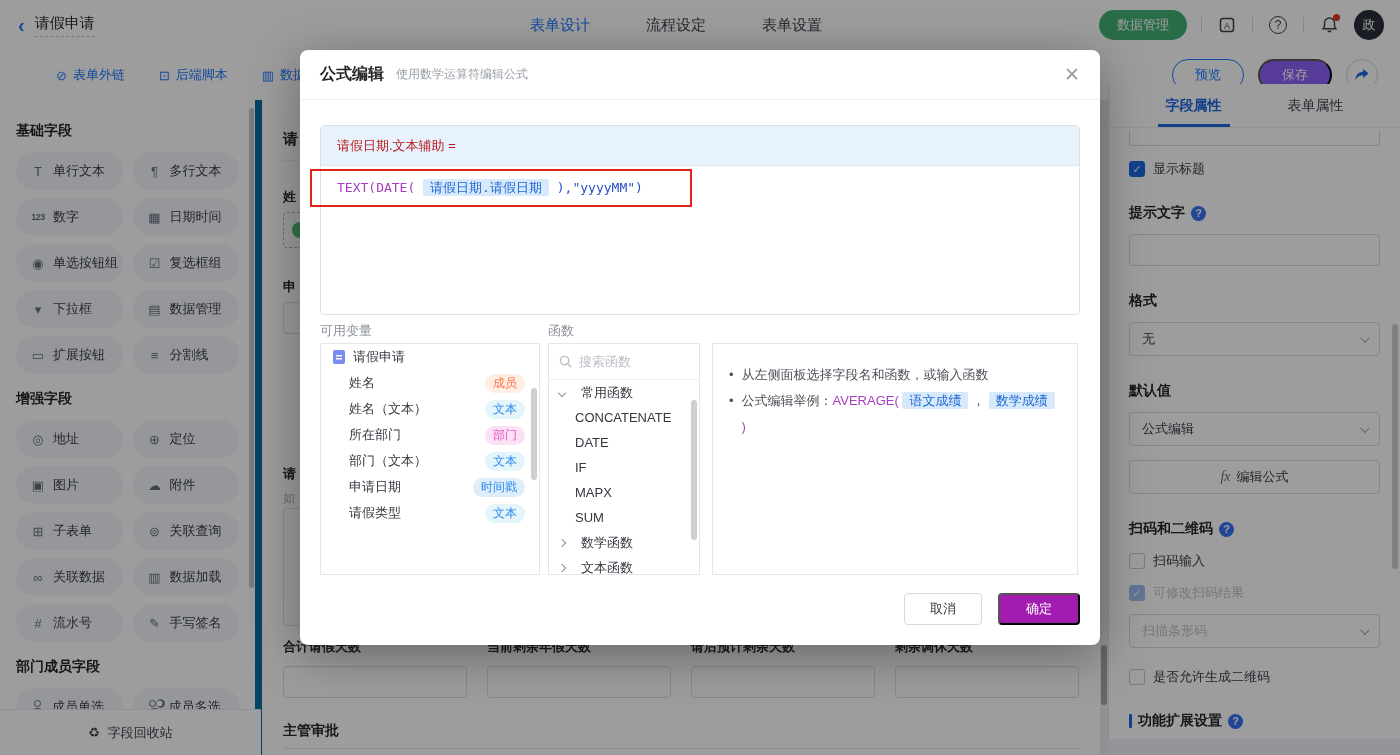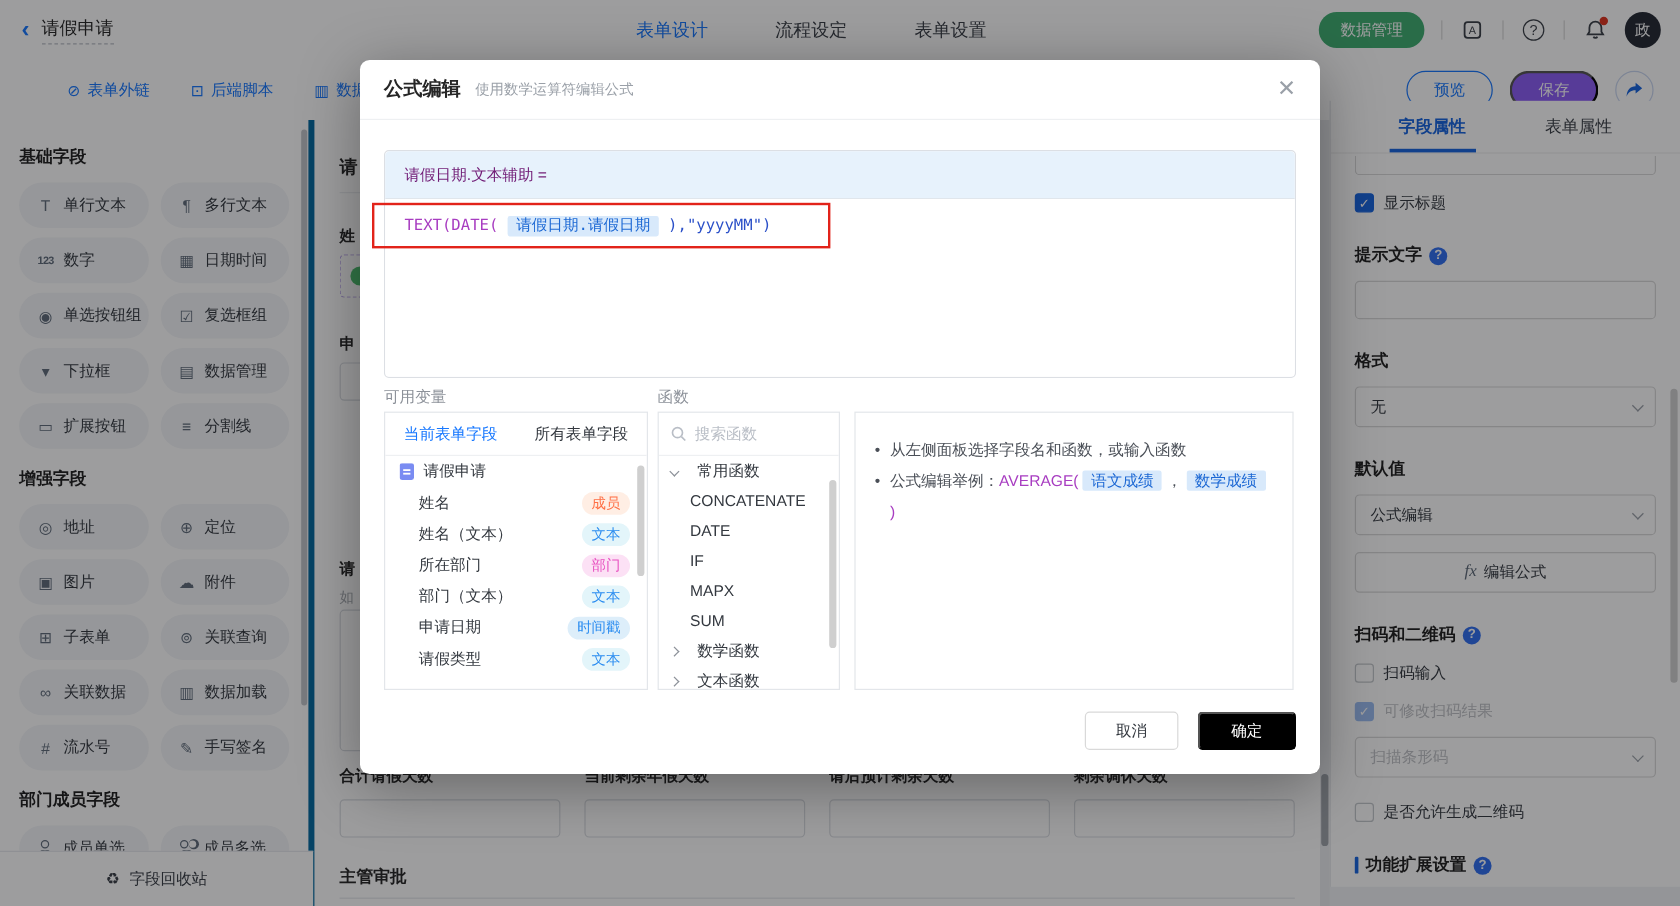--- a/index.html
+++ b/index.html
@@ -25,21 +25,21 @@
   .subbar{position:absolute;left:0;top:50px;width:1400px;height:50px;background:#fff;display:flex;align-items:center;padding:0 20px;z-index:1;}
   .sub-links{display:flex;gap:34px;margin-left:36px;}
   .sub-link{color:#1677ff;font-size:13px;display:flex;align-items:center;gap:6px;cursor:pointer;}
   .sub-link .gl{font-size:13px;}
   .sub-right{position:absolute;right:22px;display:flex;align-items:center;gap:14px;}
   .btn-preview{height:32px;padding:0 22px;border:1px solid #1677ff;color:#1677ff;border-radius:16px;background:#fff;display:flex;align-items:center;font-size:13px;cursor:pointer;}
   .btn-save{height:32px;padding:0 22px;border-radius:16px;background:#8b5cf6;color:#fff;display:flex;align-items:center;font-size:13px;cursor:pointer;}
   .btn-share{width:32px;height:32px;border-radius:50%;border:1px solid #c9d6f0;display:flex;align-items:center;justify-content:center;background:#fff;cursor:pointer;}
 
   
-  .sidebar{position:absolute;left:0;top:100px;width:262px;height:655px;background:#fff;border-right:5px solid #0369a1;padding:14px 16px 0 16px;z-index:1;}
+  .sidebar{position:absolute;left:0;top:100px;width:262px;height:655px;background:#fff;border-right:7px solid #0369a1;padding:14px 16px 0 16px;z-index:1;}
   .side-h{font-size:14px;font-weight:bold;color:#1f1f1f;margin:8px 0 12px 0;}
   .side-grid{display:grid;grid-template-columns:1fr 1fr;gap:8px 10px;margin-bottom:16px;}
   .fbtn{height:38px;background:#f3f5f8;border-radius:19px;display:flex;align-items:center;padding:0 0 0 14px;gap:7px;font-size:13px;color:#33383f;cursor:pointer;white-space:nowrap;overflow:hidden;}
   .fbtn .gl{color:#5f6b7a;font-size:13px;min-width:16px;text-align:center;}
   .fbtn .gl.small{font-size:9px;font-weight:bold;letter-spacing:-0.5px;}
   .person{position:relative;width:15px;height:14px;display:inline-block;}
   .person::before{content:"";position:absolute;left:4px;top:0;width:5px;height:5px;border:1.5px solid #5f6b7a;border-radius:50%;}
   .person::after{content:"";position:absolute;left:1px;top:8px;width:11px;height:6px;border:1.5px solid #5f6b7a;border-bottom:none;border-radius:6px 6px 0 0;}
   .person.multi::before{left:2px;box-shadow:7px 0 0 -0.5px #fff,8px 0 0 0.8px #5f6b7a;}
   .recycle-bar{position:absolute;left:0;bottom:0;width:261px;height:46px;background:#fff;border-top:1px solid #e8eaee;display:flex;align-items:center;justify-content:center;gap:8px;font-size:13px;color:#3a3f47;cursor:pointer;}
@@ -90,21 +90,21 @@
   .panel-thumb{position:absolute;right:2px;top:240px;width:6px;height:245px;border-radius:3px;background:#cfcfcf;}
 
   
   .overlay{position:absolute;left:0;top:0;width:1400px;height:755px;background:rgba(10,10,12,0.40);z-index:10;}
   .modal{position:absolute;left:300px;top:50px;width:800px;height:595px;background:#fff;border-radius:8px;box-shadow:0 10px 50px rgba(0,0,0,.35);z-index:20;}
   .m-head{height:50px;display:flex;align-items:center;padding:0 20px;border-bottom:1px solid #eef0f2;}
   .m-title{font-size:16px;font-weight:bold;color:#262626;}
   .m-sub{font-size:12px;color:#9aa0a8;margin-left:12px;font-family:Liberation Serif, serif;}
   .m-close{margin-left:auto;font-size:19px;color:#9aa0a8;cursor:pointer;line-height:1;}
   .f-box{position:absolute;left:20px;top:75px;width:760px;height:190px;border:1px solid #dcdfe4;border-radius:4px;overflow:visible;}
-  .f-head{height:40px;background:#e7f2fc;display:flex;align-items:center;padding:16px 16px;font-size:13px;color:#701a75;border-bottom:1px solid #e0e6ec;border-radius:4px 4px 0 0;}
+  .f-head{height:40px;background:#e7f2fc;display:flex;align-items:center;padding:16px 16px;font-size:13px;color:#b91c1c;border-bottom:1px solid #e0e6ec;border-radius:4px 4px 0 0;}
   .f-code{position:relative;height:148px;padding:13px 16px;font-family:"DejaVu Sans Mono",monospace;font-size:13px;background:#fff;border-radius:0 0 4px 4px;}
   .red-rect{position:absolute;left:-11px;top:3px;width:382px;height:38px;border:2px solid #e2231a;pointer-events:none;}
   .tk-fn{color:#a83dc1;}
   .tk-rest{color:#2b50c8;}
   .var-chip{background:#d8e9fb;color:#1c68d4;padding:1px 7px;border-radius:2px;font-size:13px;}
   .m-sec-label{position:absolute;font-size:13px;color:#8c9199;top:272px;}
   .m-panel{position:absolute;top:293px;border:1px solid #e3e6ea;background:#fff;height:232px;overflow:hidden;}
   .v-panel{left:20px;width:220px;}
   .v-tabs{height:36px;display:flex;border-bottom:1px solid #eef0f2;}
   .v-tab{flex:1;display:flex;align-items:center;justify-content:center;font-size:13px;color:#33383f;cursor:pointer;}
@@ -125,21 +125,21 @@
   .fn-row.item{padding-left:26px;}
   .tree-caret{display:inline-block;width:6px;height:6px;border-right:1.3px solid #8c9199;border-bottom:1.3px solid #8c9199;}
   .tree-caret.down{transform:rotate(45deg);}
   .tree-caret.rt{transform:rotate(-45deg);}
   .fn-thumb{position:absolute;right:2px;top:56px;width:6px;height:140px;border-radius:3px;background:#cfcfcf;}
   .help-panel{left:412px;width:366px;padding:18px 16px;font-size:13px;color:#4a4f57;line-height:26px;}
   .help-li{display:flex;gap:8px;align-items:flex-start;}
   .help-li .dot{color:#4a4f57;}
   .m-footer{position:absolute;right:20px;bottom:20px;display:flex;gap:16px;}
   .btn-cancel{width:78px;height:32px;border:1px solid #d9d9d9;border-radius:4px;background:#fff;font-size:13px;color:#33383f;display:flex;align-items:center;justify-content:center;cursor:pointer;}
-  .btn-ok{width:82px;height:32px;border-radius:4px;background:#000000;color:#fff;font-size:13px;display:flex;align-items:center;justify-content:center;cursor:pointer;}
+  .btn-ok{width:82px;height:32px;border-radius:4px;background:#a21caf;color:#fff;font-size:13px;display:flex;align-items:center;justify-content:center;cursor:pointer;}
 </style>
 </head>
 <body>
 
 <header class="nav">
   <span class="nav-back">‹</span>
   <span class="nav-title">请假申请</span>
   <div class="nav-tabs">
       <span class="nav-tab active">表单设计</span>
       <span class="nav-tab">流程设定</span>
@@ -421,24 +421,20 @@
       <span class="tk-fn">TEXT(DATE(</span>
       <span class="var-chip">请假日期.请假日期</span>
       <span class="tk-rest">),"yyyyMM")</span>
     </div>
   </div>
 
   <div class="m-sec-label" style="left:20px;">可用变量</div>
   <div class="m-sec-label" style="left:248px;">函数</div>
 
   <div class="m-panel v-panel">
-    <div class="v-tabs">
-        <span class="v-tab active">当前表单字段</span>
-        <span class="v-tab">所有表单字段</span>
-      </div>
     <div>
         <div class="v-row">
           <span class="v-root-ic"></span>
           <span class="v-name">请假申请</span>
         </div>
         <div class="v-row child">
           <span class="v-name">姓名</span>
           <span class="badge member">成员</span>
         </div>
         <div class="v-row child">

